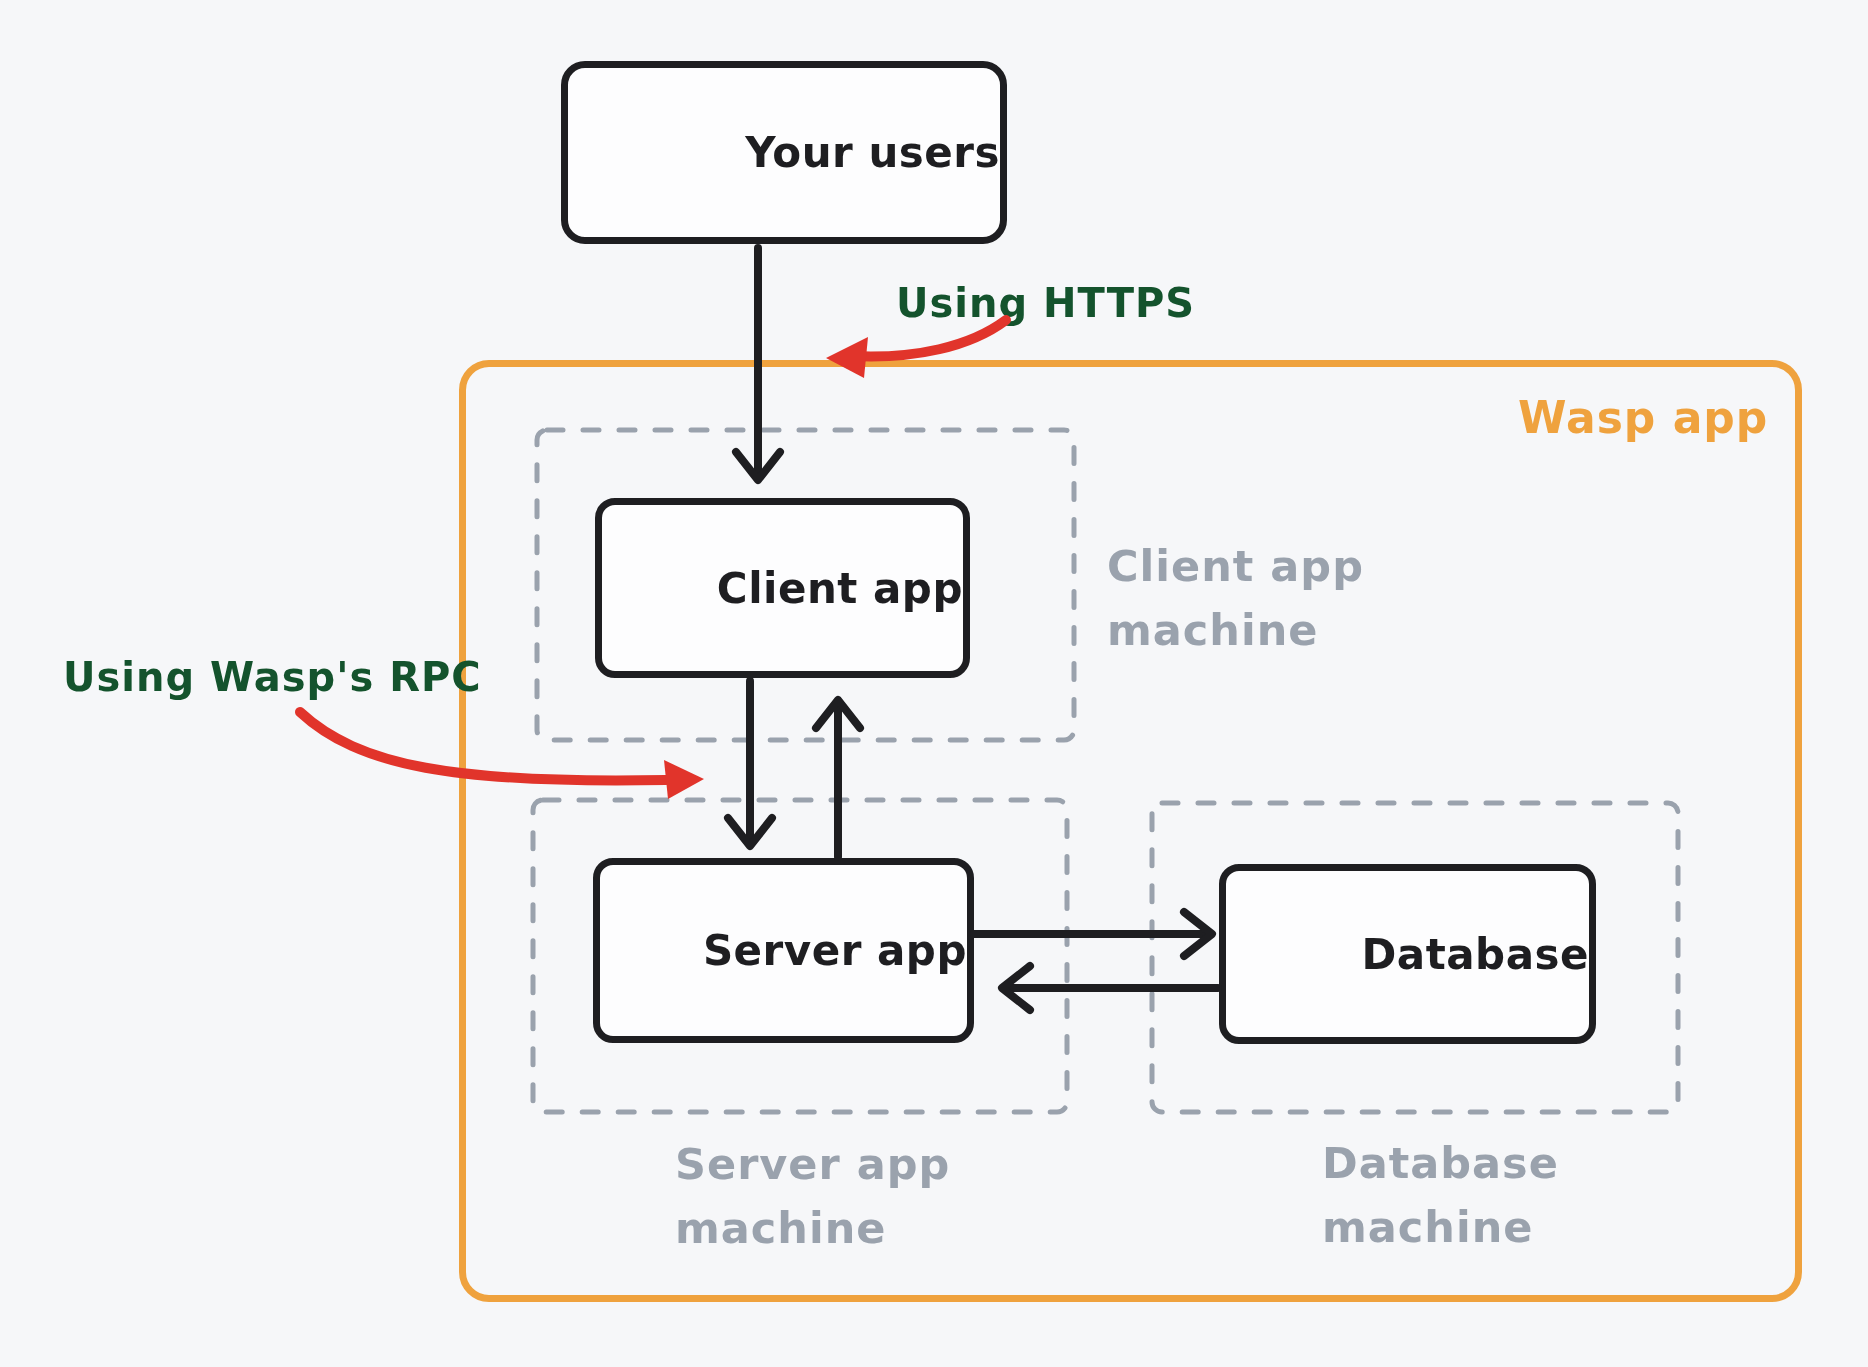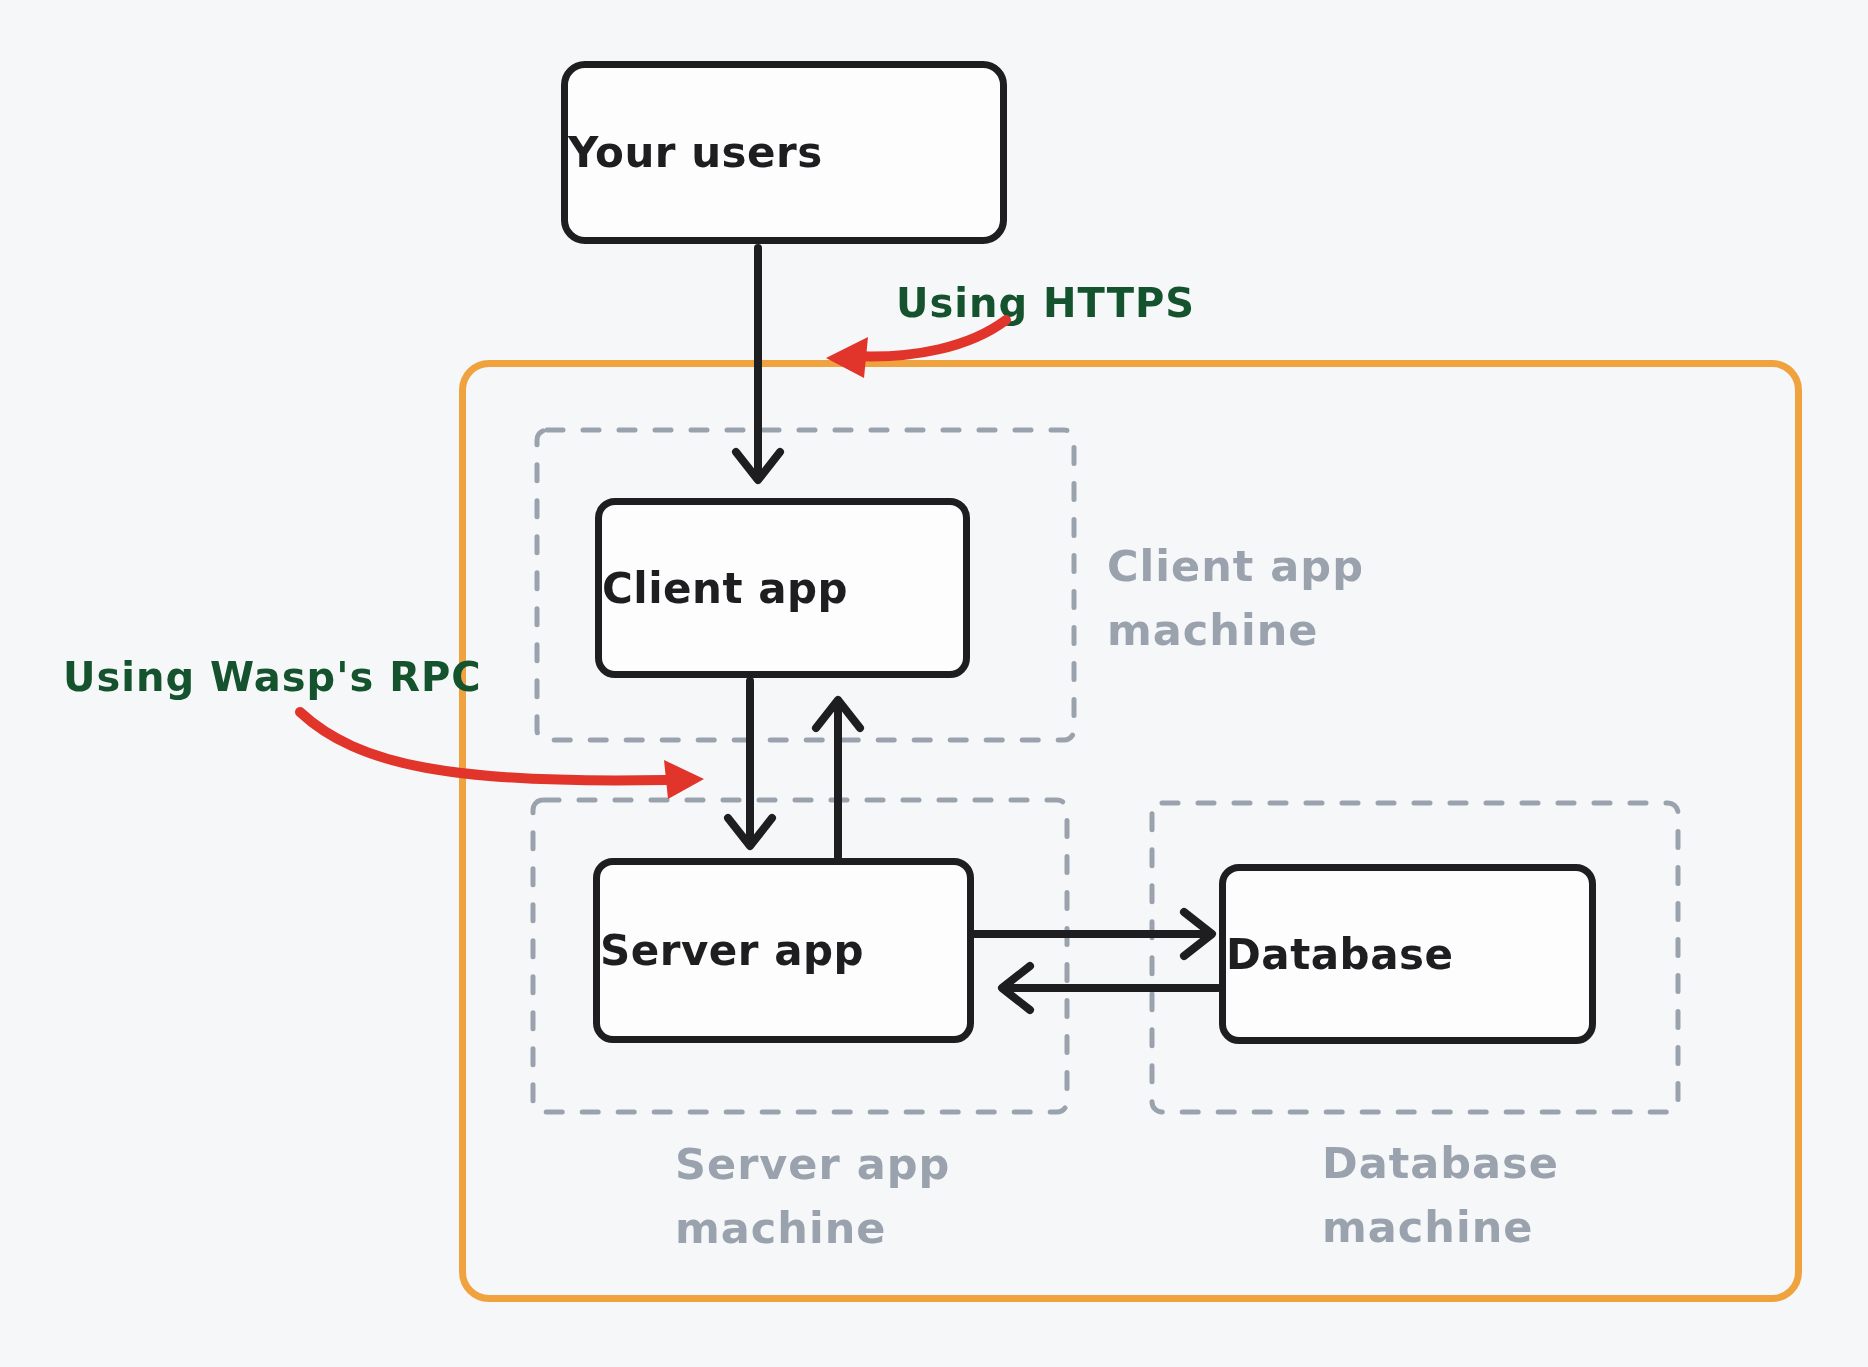--- a/index.html
+++ b/index.html
@@ -8,21 +8,21 @@
     width:1868px;height:1367px;
     background:#f6f7f9;
     font-family:"DejaVu Sans", sans-serif;
     overflow:hidden;
   }
   .node{
     position:absolute;
     background:#fdfdfe;
     border:7px solid #1e1e21;
     border-radius:24px;
-    display:flex;align-items:center;justify-content:flex-start;
+    display:flex;align-items:center;justify-content:flex-end;
     box-sizing:border-box;
   }
   .node-label{
     font-size:42px;font-weight:bold;color:#1e1e21;letter-spacing:.5px;white-space:nowrap;
   }
   .wasp-box{
     position:absolute;
     left:459px;top:360px;width:1343px;height:942px;
     border:7px solid #efa23e;border-radius:30px;
     box-sizing:border-box;background:transparent;
@@ -41,20 +41,21 @@
     font-size:40px;font-weight:bold;color:#14532d;letter-spacing:1px;white-space:nowrap;
   }
   svg.overlay{position:absolute;left:0;top:0;pointer-events:none;}
 </style>
 </head>
 <body>
 
 <div class="canvas">
 
   <div class="wasp-box"></div>
+  <div class="wasp-label">Wasp app</div>
 
   <svg class="overlay" width="1868" height="1367" viewBox="0 0 1868 1367">
 
     <rect x="537" y="430" width="537" height="310" rx="10" fill="none" stroke="#9aa2ad" stroke-width="5" stroke-dasharray="16 20" stroke-linecap="round"></rect>
     <rect x="533" y="800" width="534" height="312" rx="10" fill="none" stroke="#9aa2ad" stroke-width="5" stroke-dasharray="16 20" stroke-linecap="round"></rect>
     <rect x="1152" y="803" width="526" height="309" rx="10" fill="none" stroke="#9aa2ad" stroke-width="5" stroke-dasharray="16 20" stroke-linecap="round"></rect>
   </svg>
 
   <div class="node" style="left:561px;top:61px;width:446px;height:183px;">
     <span class="node-label">Your users</span>

